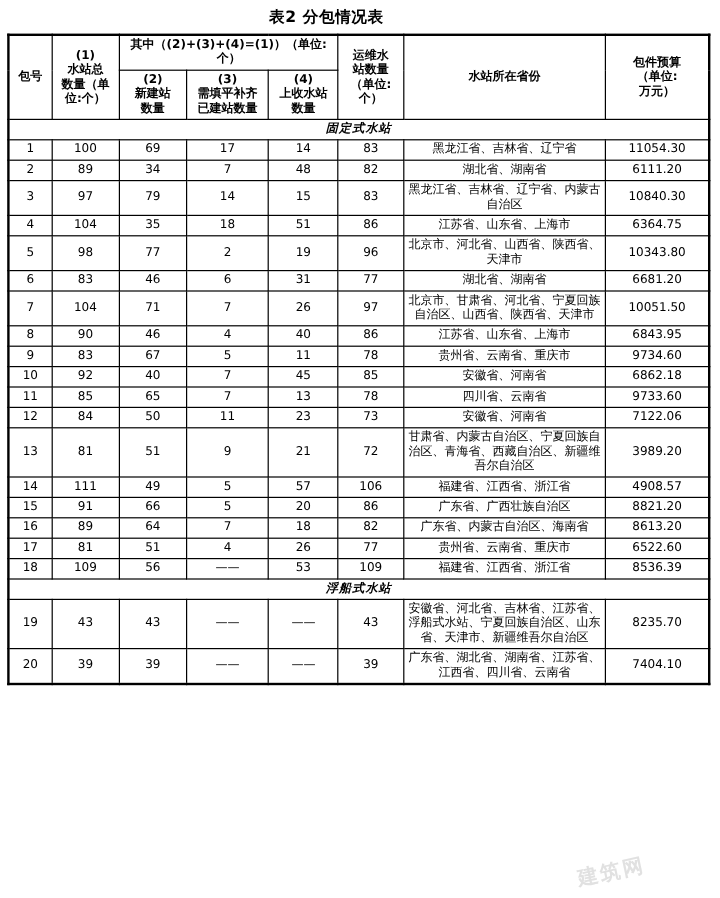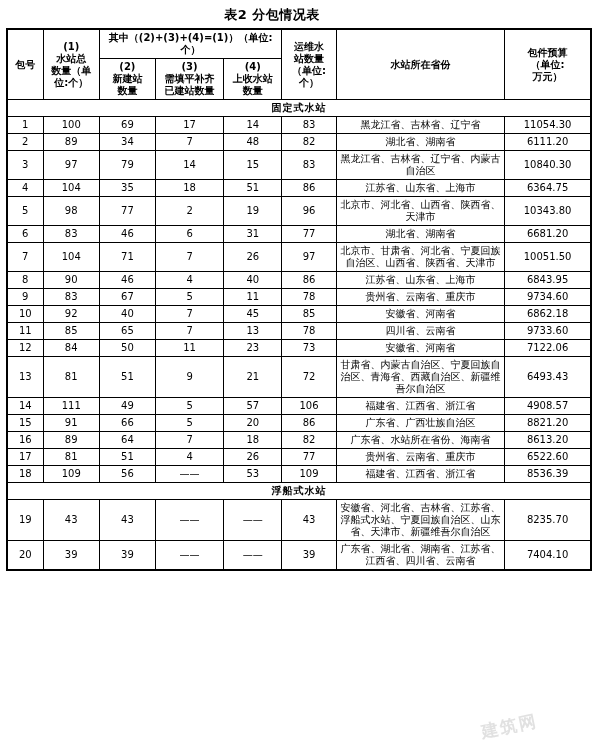--- a/index.html
+++ b/index.html
@@ -49,20 +49,21 @@
     font-weight: bold;
     font-size: 10.5px;
     line-height: 13px;
     padding: 3px 2px;
   }
   .section-row td {
     font-weight: bold;
     font-size: 11px;
     letter-spacing: 1px;
     padding: 3px 0;
+    font-style: italic;
   }
   .c-prov {
     font-size: 10px;
     line-height: 13px;
     padding: 2px 4px;
   }
   .c-budget {
     font-size: 10.5px;
   }
   .num {
@@ -266,21 +267,21 @@
           <td class="c-budget">7122.06</td>
         </tr>
         <tr>
           <td class="num">13</td>
           <td class="num">81</td>
           <td class="num">51</td>
           <td class="num">9</td>
           <td class="num">21</td>
           <td class="num">72</td>
           <td class="c-prov">甘肃省、内蒙古自治区、宁夏回族自治区、青海省、西藏自治区、新疆维吾尔自治区</td>
-          <td class="c-budget">6493.43</td>
+          <td class="c-budget">3989.20</td>
         </tr>
         <tr>
           <td class="num">14</td>
           <td class="num">111</td>
           <td class="num">49</td>
           <td class="num">5</td>
           <td class="num">57</td>
           <td class="num">106</td>
           <td class="c-prov">福建省、江西省、浙江省</td>
           <td class="c-budget">4908.57</td>
@@ -295,21 +296,21 @@
           <td class="c-prov">广东省、广西壮族自治区</td>
           <td class="c-budget">8821.20</td>
         </tr>
         <tr>
           <td class="num">16</td>
           <td class="num">89</td>
           <td class="num">64</td>
           <td class="num">7</td>
           <td class="num">18</td>
           <td class="num">82</td>
-          <td class="c-prov">广东省、水站所在省份、海南省</td>
+          <td class="c-prov">广东省、内蒙古自治区、海南省</td>
           <td class="c-budget">8613.20</td>
         </tr>
         <tr>
           <td class="num">17</td>
           <td class="num">81</td>
           <td class="num">51</td>
           <td class="num">4</td>
           <td class="num">26</td>
           <td class="num">77</td>
           <td class="c-prov">贵州省、云南省、重庆市</td>

